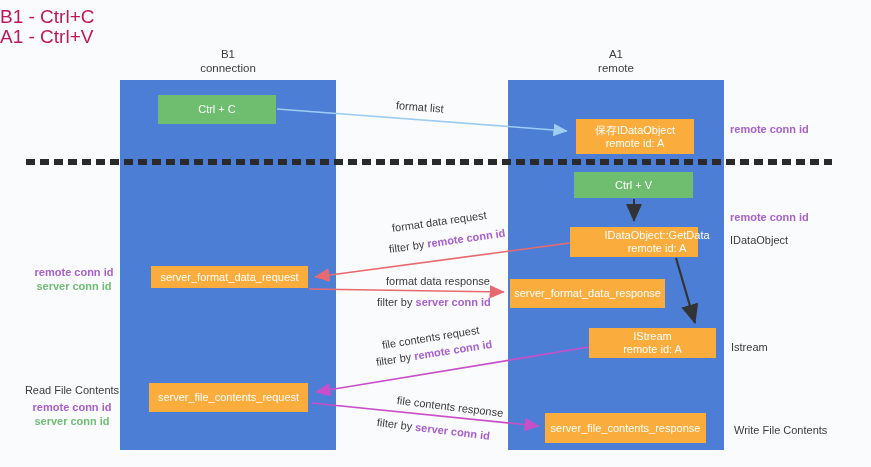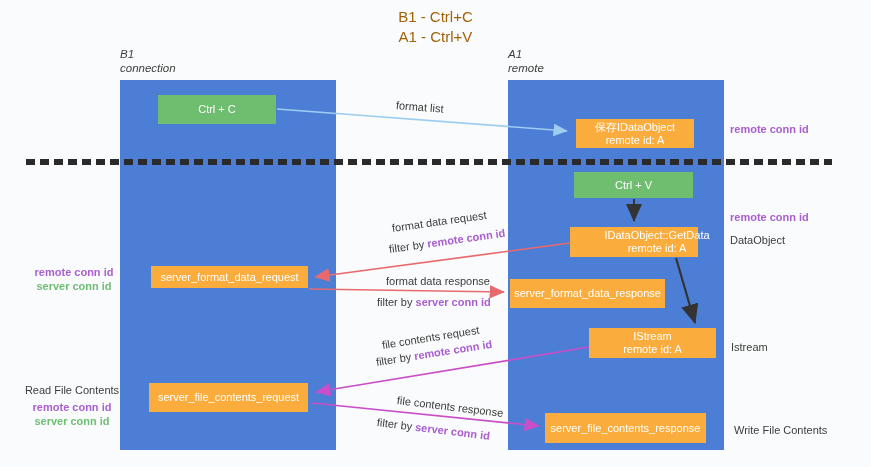--- a/index.html
+++ b/index.html
@@ -4,25 +4,25 @@
 <style>
   * { margin:0; padding:0; box-sizing:border-box; }
   html,body { background:#fafbfc; }
   #canvas {
     position:relative; width:871px; height:467px; overflow:hidden;
     background:#fafbfc;
     font-family:"Liberation Sans", sans-serif;
   }
   .abs { position:absolute; }
   .title {
-    top:7px; left:0; width:100%; text-align:center;
-    font-size:15px; color:#a16207; line-height:20px;
+    top:7px; left:0; width:100%; 
+    font-size:19px; color:#be185d; line-height:20px;
   }
   .col-header {
-    text-align:left; font-size:11.5px; color:#3d3d3d; line-height:13.5px;font-style:italic;
+    text-align:center; font-size:11.5px; color:#3d3d3d; line-height:13.5px;
   }
   .column { background:#4d7ed6; }
   .node {
     display:flex; flex-direction:column; align-items:center; justify-content:center;
     text-align:center; color:#ffffff; font-size:11px; line-height:13px; white-space:nowrap;
   }
   .node.green  { background:#6fbe70; }
   .node.orange { background:#faac3d; }
   .dash-line {
     background: repeating-linear-gradient(90deg, #2a2a2a 0px, #2a2a2a 9px, transparent 9px, transparent 14px);
@@ -55,21 +55,21 @@
 
   <div class="abs column" style="left:120px; top:80px; width:216px; height:370px;"></div>
   <div class="abs column" style="left:508px; top:80px; width:216px; height:370px;"></div>
 
   <div class="abs dash-line" style="left:26px; top:159px; width:806px; height:6px;"></div>
 
   <div class="abs node green" style="left:158px; top:95px; width:118px; height:29px;">
     <span>Ctrl + C</span>
   </div>
 
-  <div class="abs node orange" style="left:576px; top:119px; width:118px; height:29px;">
+  <div class="abs node orange" style="left:576px; top:119px; width:118px; height:35px;">
     <span>保存IDataObject</span>
     <span>remote id: A</span>
   </div>
 
   <div class="abs node green" style="left:574px; top:172px; width:119px; height:26px;">
     <span>Ctrl + V</span>
   </div>
 
   <div class="abs node orange" style="left:570px; top:227px; width:128px; height:30px;padding-left:46px;">
     <span>IDataObject::GetData</span>
@@ -92,21 +92,21 @@
   <div class="abs node orange" style="left:545px; top:413px; width:161px; height:30px;">
     <span>server_file_contents_response</span>
   </div>
 
   <div class="abs node orange" style="left:149px; top:383px; width:159px; height:29px;">
     <span>server_file_contents_request</span>
   </div>
 
   <div class="abs margin-label bold-purple" style="left:730px; top:122px;">remote conn id</div>
   <div class="abs margin-label bold-purple" style="left:730px; top:210px;">remote conn id</div>
-  <div class="abs margin-label" style="left:730px; top:233px;">DataObject</div>
+  <div class="abs margin-label" style="left:730px; top:233px;">IDataObject</div>
   <div class="abs margin-label" style="left:731px; top:340px;">Istream</div>
   <div class="abs margin-label" style="left:734px; top:423px;">Write File Contents</div>
 
   <div class="abs margin-label center" style="left:24px; top:265px; width:100px;">
     <div class="bold-purple">remote conn id</div>
     <div class="bold-green">server conn id</div>
   </div>
 
   <div class="abs margin-label center" style="left:18px; top:383px; width:108px;">
     <div>Read File Contents</div>

